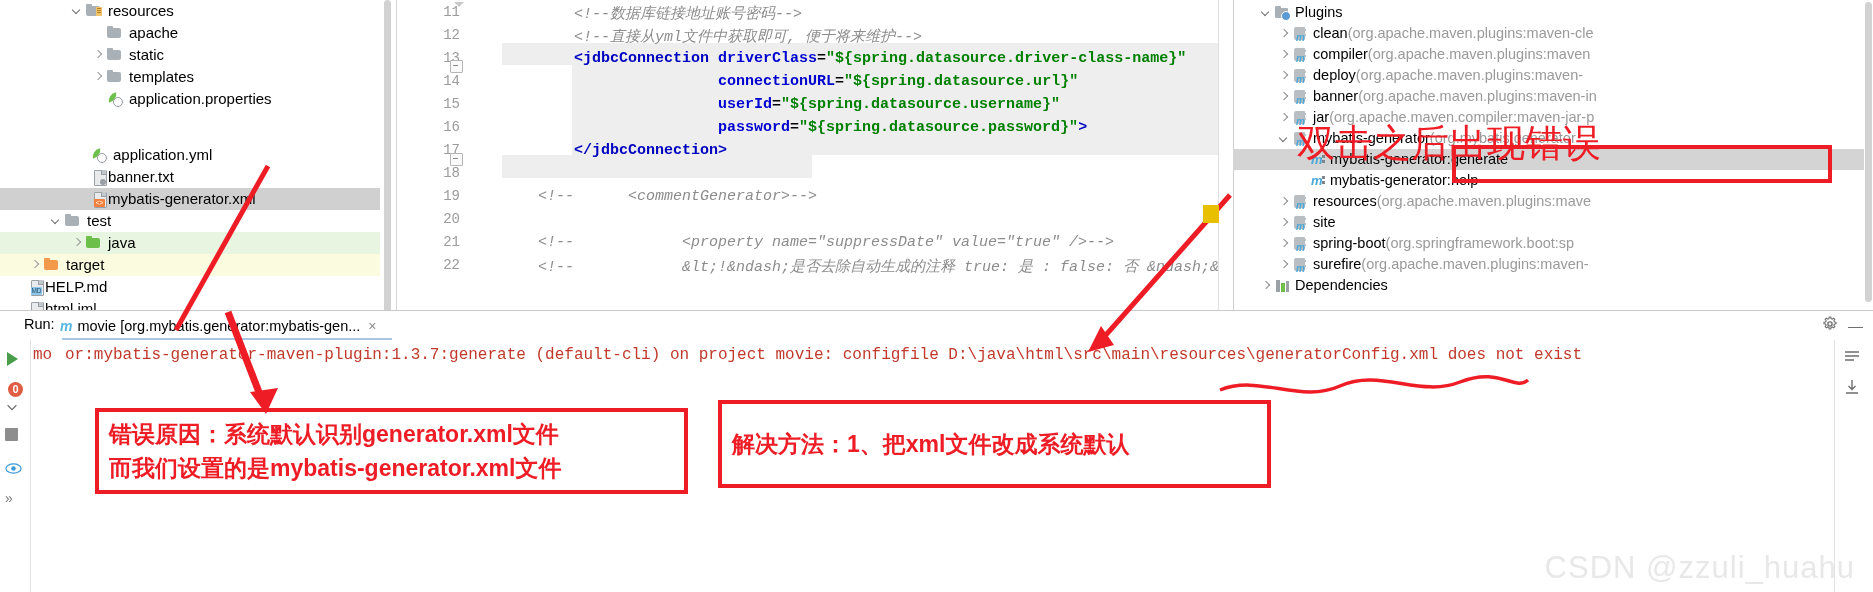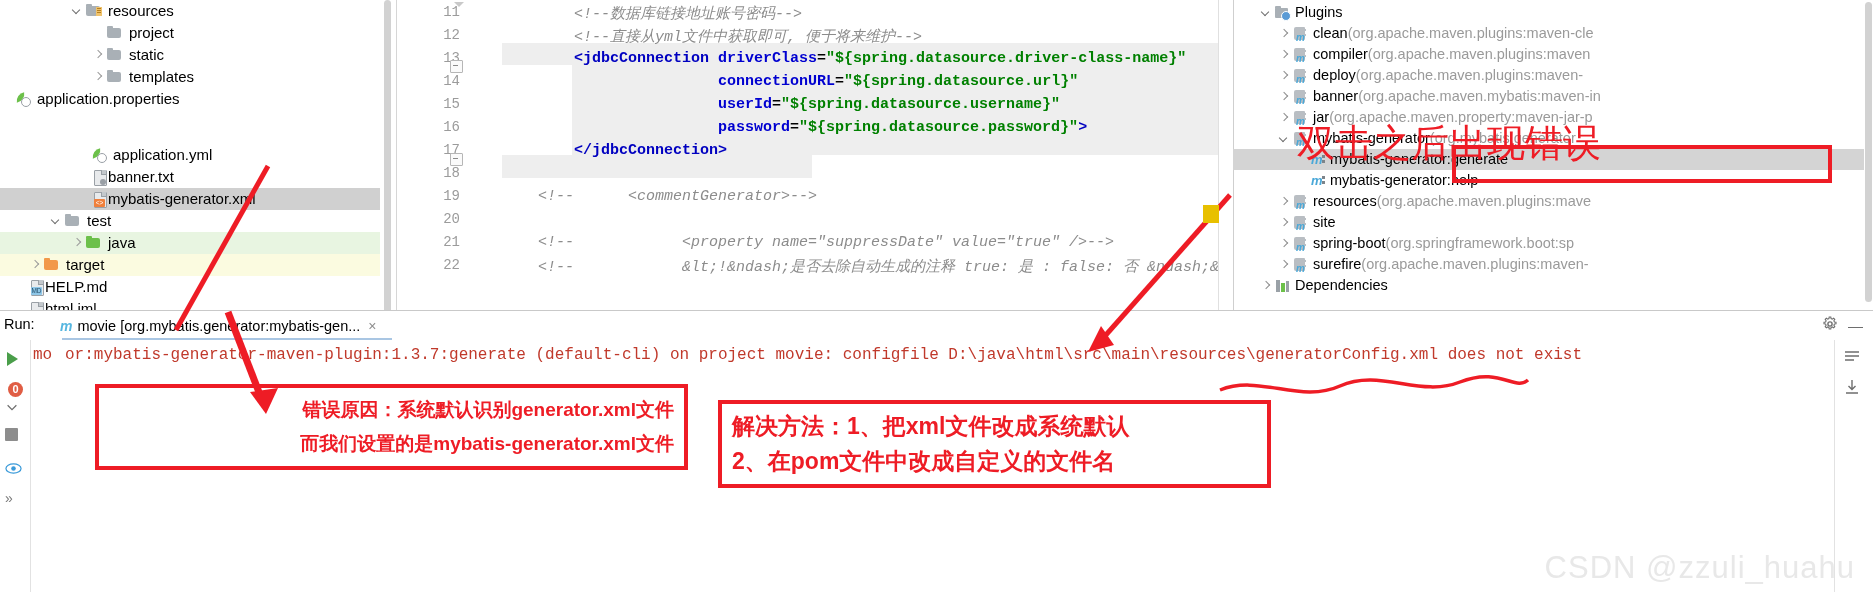--- a/index.html
+++ b/index.html
@@ -224,21 +224,21 @@
   
   #run-panel{
     position:absolute;left:0;top:310px;width:1873px;height:282px;background:#ffffff;
     border-top:1px solid #c9c9c9;
   }
   #run-tabbar{
     position:absolute;left:0;top:0;width:100%;height:29px;background:#ffffff;
     border-bottom:1px solid #d6d6d6;
   }
   #run-label{
-    position:absolute;left:4px;top:5px;font-size:14.5px;color:#000000;
+    position:absolute;left:24px;top:5px;font-size:14.5px;color:#000000;
   }
   #run-tab{
     position:absolute;left:60px;top:2px;height:25px;display:flex;align-items:center;
     font-size:14.5px;color:#000000;
   }
   #run-tab .mico{
     font-style:italic;font-weight:bold;color:#56b6e0;font-size:14px;margin-right:5px;
   }
   #run-tab .closex{
     margin-left:8px;color:#8d8d8d;font-size:14px;line-height:14px;cursor:pointer;
@@ -312,33 +312,33 @@
         <div class="tree-row" style="padding-left: 71px;">
           <span class="arrow down"></span>
           <span class="ico folder res">
             <span class="bars"></span>
           </span>
           <span class="tree-label">resources</span>
         </div>
         <div class="tree-row" style="padding-left: 92px;">
           <span class="arrow "></span>
           <span class="ico folder"></span>
-          <span class="tree-label">project</span>
+          <span class="tree-label">apache</span>
         </div>
         <div class="tree-row" style="padding-left: 92px;">
           <span class="arrow right"></span>
           <span class="ico folder"></span>
           <span class="tree-label">static</span>
         </div>
         <div class="tree-row" style="padding-left: 92px;">
           <span class="arrow right"></span>
           <span class="ico folder"></span>
           <span class="tree-label">templates</span>
         </div>
-        <div class="tree-row" style=" text-align: right;">
+        <div class="tree-row" style="padding-left: 92px; text-align: right;">
           <span class="arrow "></span>
           <span class="ico">
             <span class="leaf-spring">
               <span class="leaf"></span>
               <span class="ring"></span>
             </span>
           </span>
           <span class="tree-label">application.properties</span>
         </div>
         <div class="tree-row" style="padding-left: 76px; margin-top: 34px;">
@@ -487,30 +487,30 @@
           <span>deploy</span>
           <span class="mgray"> (org.apache.maven.plugins:maven-</span>
         </div>
         <div class="mrow" style="padding-left: 44px;">
           <span class="arrow right"></span>
           <span class="plugin-ico">
             <span class="body"></span>
             <span class="mm">m</span>
           </span>
           <span>banner</span>
-          <span class="mgray"> (org.apache.maven.mybatis:maven-in</span>
+          <span class="mgray"> (org.apache.maven.plugins:maven-in</span>
         </div>
         <div class="mrow" style="padding-left: 44px;">
           <span class="arrow right"></span>
           <span class="plugin-ico">
             <span class="body"></span>
             <span class="mm">m</span>
           </span>
           <span>jar</span>
-          <span class="mgray"> (org.apache.maven.property:maven-jar-p</span>
+          <span class="mgray"> (org.apache.maven.compiler:maven-jar-p</span>
         </div>
         <div class="mrow" style="padding-left: 44px;">
           <span class="arrow down"></span>
           <span class="plugin-ico">
             <span class="body"></span>
             <span class="mm">m</span>
           </span>
           <span>mybatis-generator</span>
           <span class="mgray"> (org.mybatis.generator</span>
         </div>
@@ -659,26 +659,25 @@
 
     <g>
       <path d="M1220,390 C1260,374 1300,404 1340,386 C1380,368 1420,398 1460,382 C1500,366 1515,392 1528,380" stroke="#ee1c25" stroke-width="3.5" fill="none"></path>
     </g>
   </svg>
 
   <div class="yellow-mark" style="left:1203px;top:205px;width:16px;height:18px;"></div>
 
   <div class="ann-text" style="left:1297px;top:118px;font-size:38px;">双击之后出现错误</div>
 
-  <div class="ann-box" style="left:95px;top:384px;width:585px;height:78px;font-size:19px;line-height:34px;text-align:right;">
+  <div class="ann-box" style="left:95px;top:408px;width:585px;height:78px;font-size:23px;line-height:34px;">
     <div class="l">错误原因：系统默认识别generator.xml文件</div>
     <div class="l">而我们设置的是mybatis-generator.xml文件</div>
   </div>
 
   <div class="ann-box" style="left:718px;top:400px;width:545px;height:80px;font-size:23px;line-height:35px;">
     <div class="l">解决方法：1、把xml文件改成系统默认</div>
-    <div class="l">2、在pom文件中改成自定义的文件名</div>
   </div>
 
   <div class="ann-box" style="left:1452px;top:145px;width:372px;height:30px;"></div>
 
   <div class="watermark">CSDN @zzuli_huahu</div>
 </div>
 
 </body></html>

